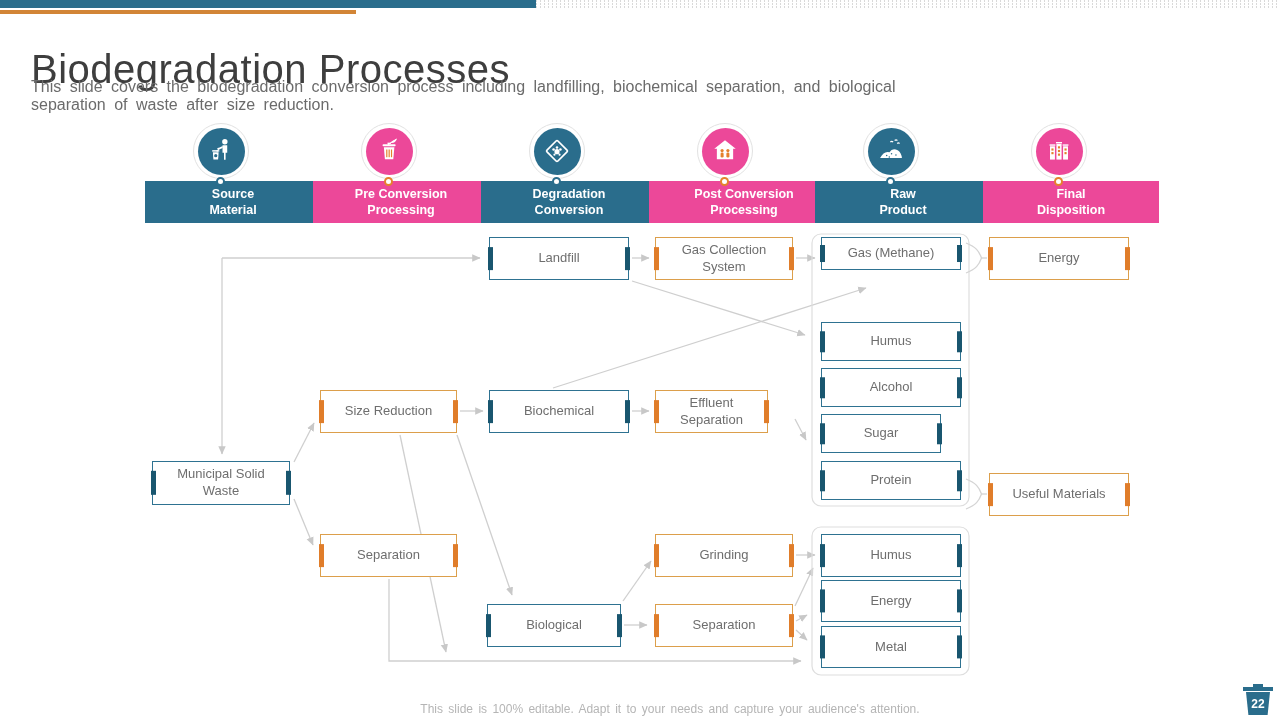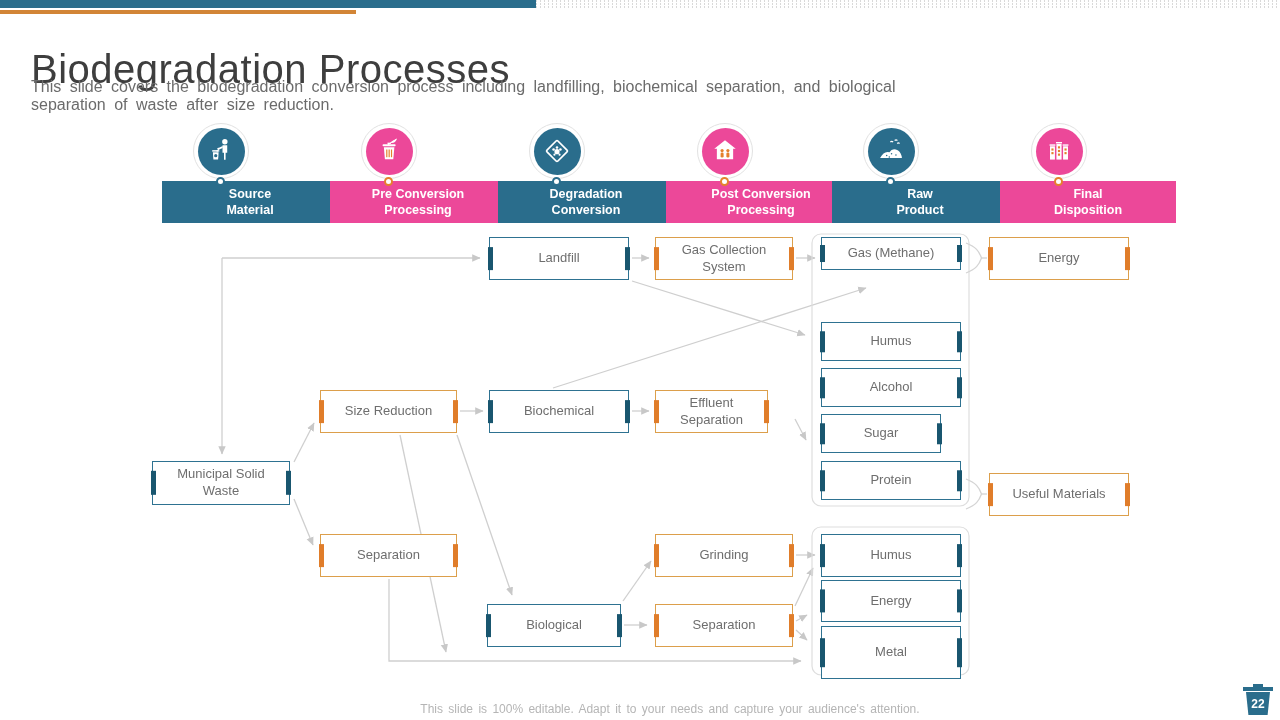--- a/index.html
+++ b/index.html
@@ -13,21 +13,21 @@
   .topbar-dots{position:absolute;left:536px;top:0;width:744px;height:8px;
     background-image:
       linear-gradient(to bottom, rgba(255,255,255,0) 0 2px,#fff 2px 3px,rgba(255,255,255,0) 3px 5px,#fff 5px 6px,rgba(255,255,255,0) 6px 8px),
       repeating-linear-gradient(90deg,#d9d9d9 0 1px,rgba(255,255,255,0) 1px 4px);}
   
   .title{position:absolute;left:31px;top:20px;font-size:40px;color:#3e3e3e;font-weight:400;letter-spacing:.5px;}
   .subtitle{position:absolute;left:31px;top:78px;width:930px;font-size:16px;color:#6b6b6b;word-spacing:4px;}
   
   .ribbon{position:absolute;top:181px;width:176px;height:42px;color:#fff;font-weight:bold;
     font-size:12.5px;line-height:1.32;display:flex;align-items:center;justify-content:center;
-    text-align:center;white-space:pre-line;margin-left:17px;}
+    text-align:center;white-space:pre-line;}
   .bg-teal{background:#2a6d8c;}
   .bg-orange{background:#ec4899;}
   .badge{position:absolute;top:123px;width:56px;height:56px;border-radius:50%;background:#fff;
     border:1px solid #e2e2e2;display:flex;align-items:center;justify-content:center;box-sizing:border-box;z-index:2;}
   .badge-inner{width:47px;height:47px;border-radius:50%;display:flex;align-items:center;justify-content:center;}
   .dot{position:absolute;top:177px;width:9px;height:9px;border-radius:50%;background:#fff;box-sizing:border-box;z-index:3;}
   .dot.teal{border:2px solid #2a6d8c;}
   .dot.orange{border:2px solid #e5812c;}
   
   .node{position:absolute;background:#fff;box-sizing:border-box;display:flex;align-items:center;
@@ -276,21 +276,21 @@
   </div>
 <div class="node orange" style="left:655px;top:534px;width:138px;height:43px;">
     <span>Grinding</span>
   </div>
 <div class="node teal" style="left:821px;top:534px;width:140px;height:43px;">
     <span>Humus</span>
   </div>
 <div class="node teal" style="left:821px;top:580px;width:140px;height:42px;">
     <span>Energy</span>
   </div>
-<div class="node teal" style="left:821px;top:626px;width:140px;height:53px;">
+<div class="node teal" style="left:821px;top:626px;width:140px;height:42px;">
     <span>Metal</span>
   </div>
 <div class="node teal" style="left:487px;top:604px;width:134px;height:43px;">
     <span>Biological</span>
   </div>
 <div class="node orange" style="left:655px;top:604px;width:138px;height:43px;">
     <span>Separation</span>
   </div>
 
 <div class="footer-note">This slide is 100% editable. Adapt it to your needs and capture your audience's attention.</div>

